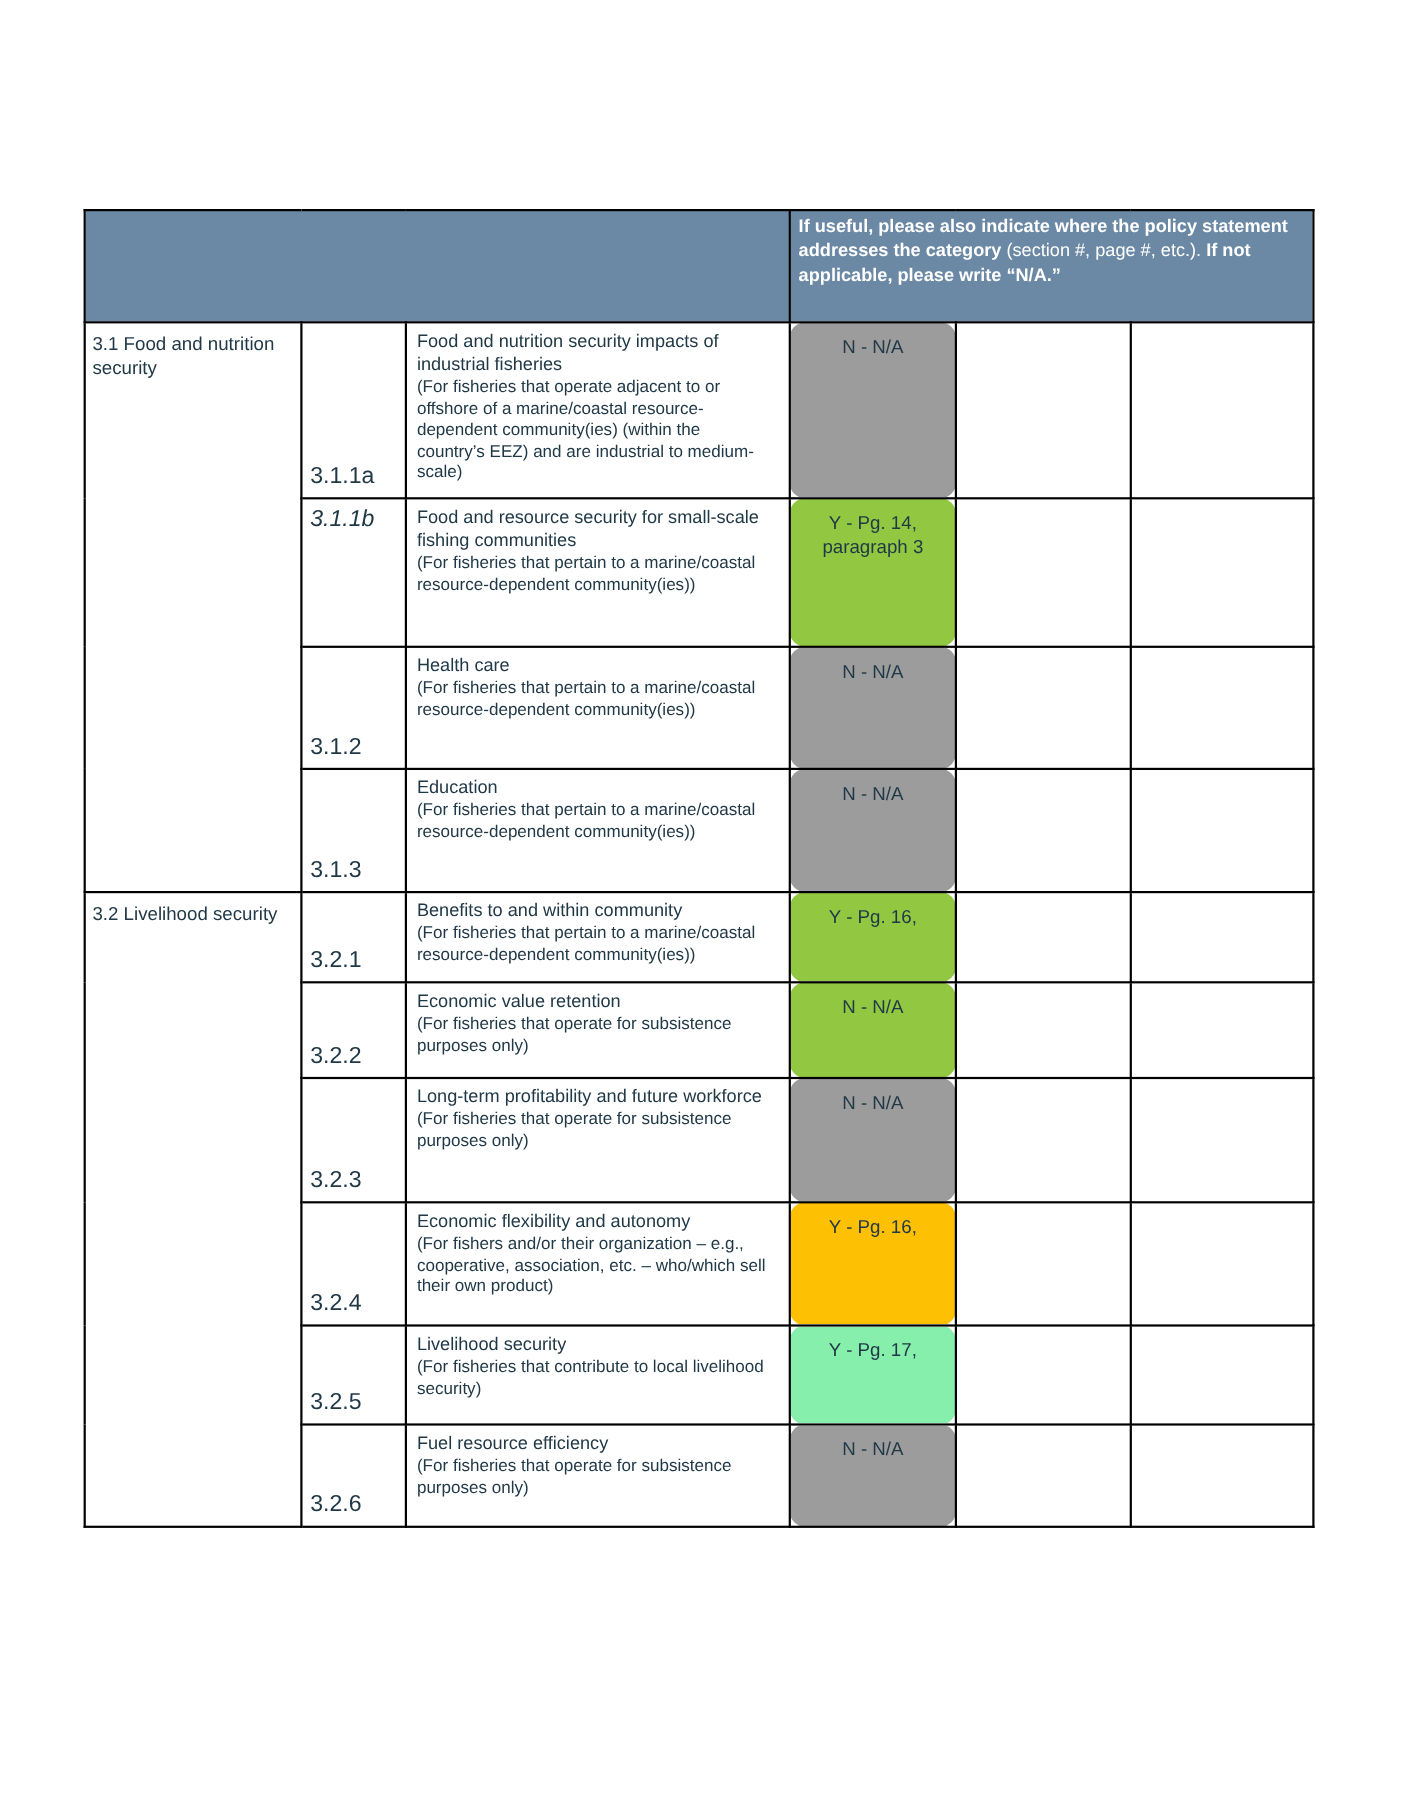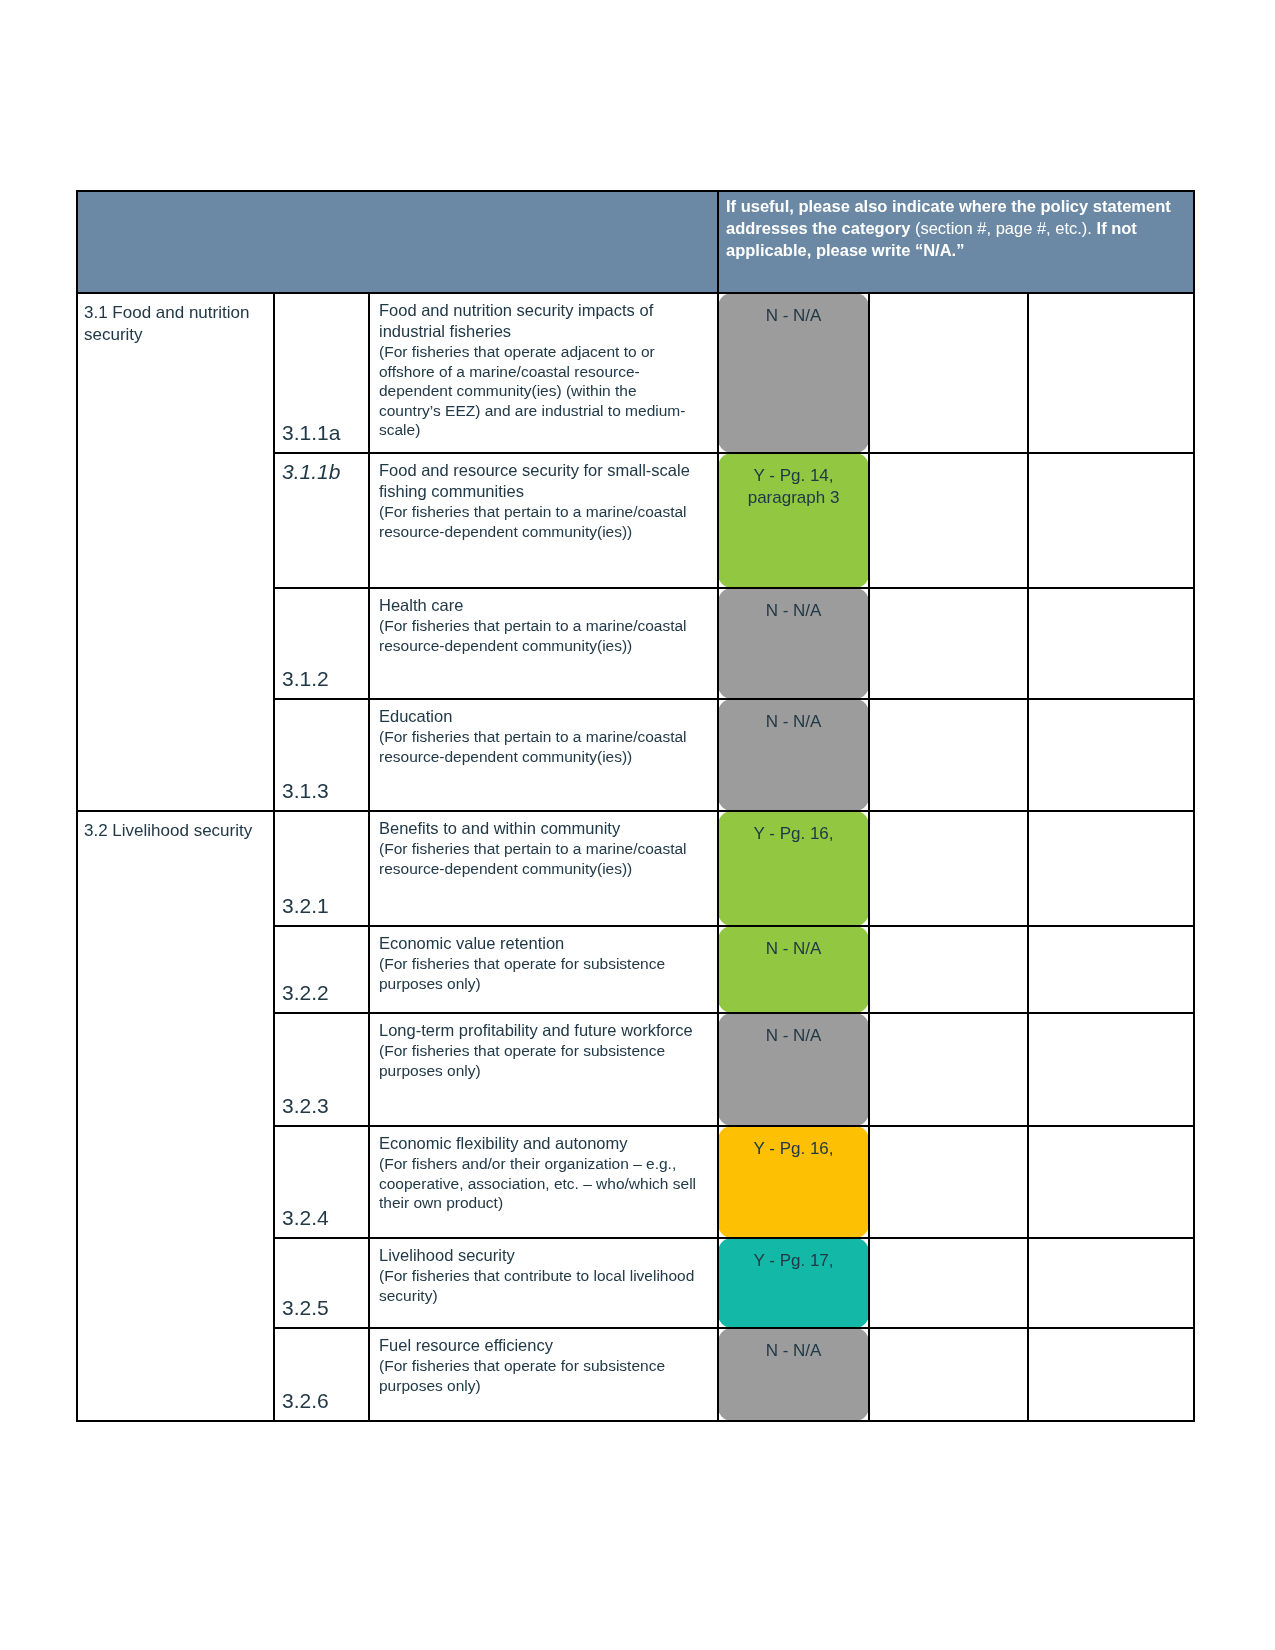--- a/index.html
+++ b/index.html
@@ -106,21 +106,21 @@
     <td class="num">3.1.3</td>
     <td class="desc">
       <div class="title">Education</div>
       <div class="note">(For fisheries that pertain to a marine/coastal resource-dependent community(ies))</div>
     </td>
     <td class="status" style="background: rgb(156, 156, 156);">N - N/A</td>
     <td class="blank"></td>
     <td class="blank"></td>
   </tr>
 
-  <tr style="height:115px">
+  <tr style="height:82px">
     <td class="category" rowspan="6">3.2 Livelihood security</td>
     <td class="num">3.2.1</td>
     <td class="desc">
       <div class="title">Benefits to and within community</div>
       <div class="note">(For fisheries that pertain to a marine/coastal resource-dependent community(ies))</div>
     </td>
     <td class="status" style="background: rgb(146, 200, 65);">Y - Pg. 16,</td>
     <td class="blank"></td>
     <td class="blank"></td>
   </tr>
@@ -157,21 +157,21 @@
     <td class="blank"></td>
     <td class="blank"></td>
   </tr>
 
   <tr style="height:90px">
     <td class="num">3.2.5</td>
     <td class="desc">
       <div class="title">Livelihood security</div>
       <div class="note">(For fisheries that contribute to local livelihood security)</div>
     </td>
-    <td class="status" style="background: #14b8a6;">Y - Pg. 17,</td>
+    <td class="status" style="background: #86efac;">Y - Pg. 17,</td>
     <td class="blank"></td>
     <td class="blank"></td>
   </tr>
 
   <tr style="height:93px">
     <td class="num">3.2.6</td>
     <td class="desc">
       <div class="title">Fuel resource efficiency</div>
       <div class="note">(For fisheries that operate for subsistence purposes only)</div>
     </td>

